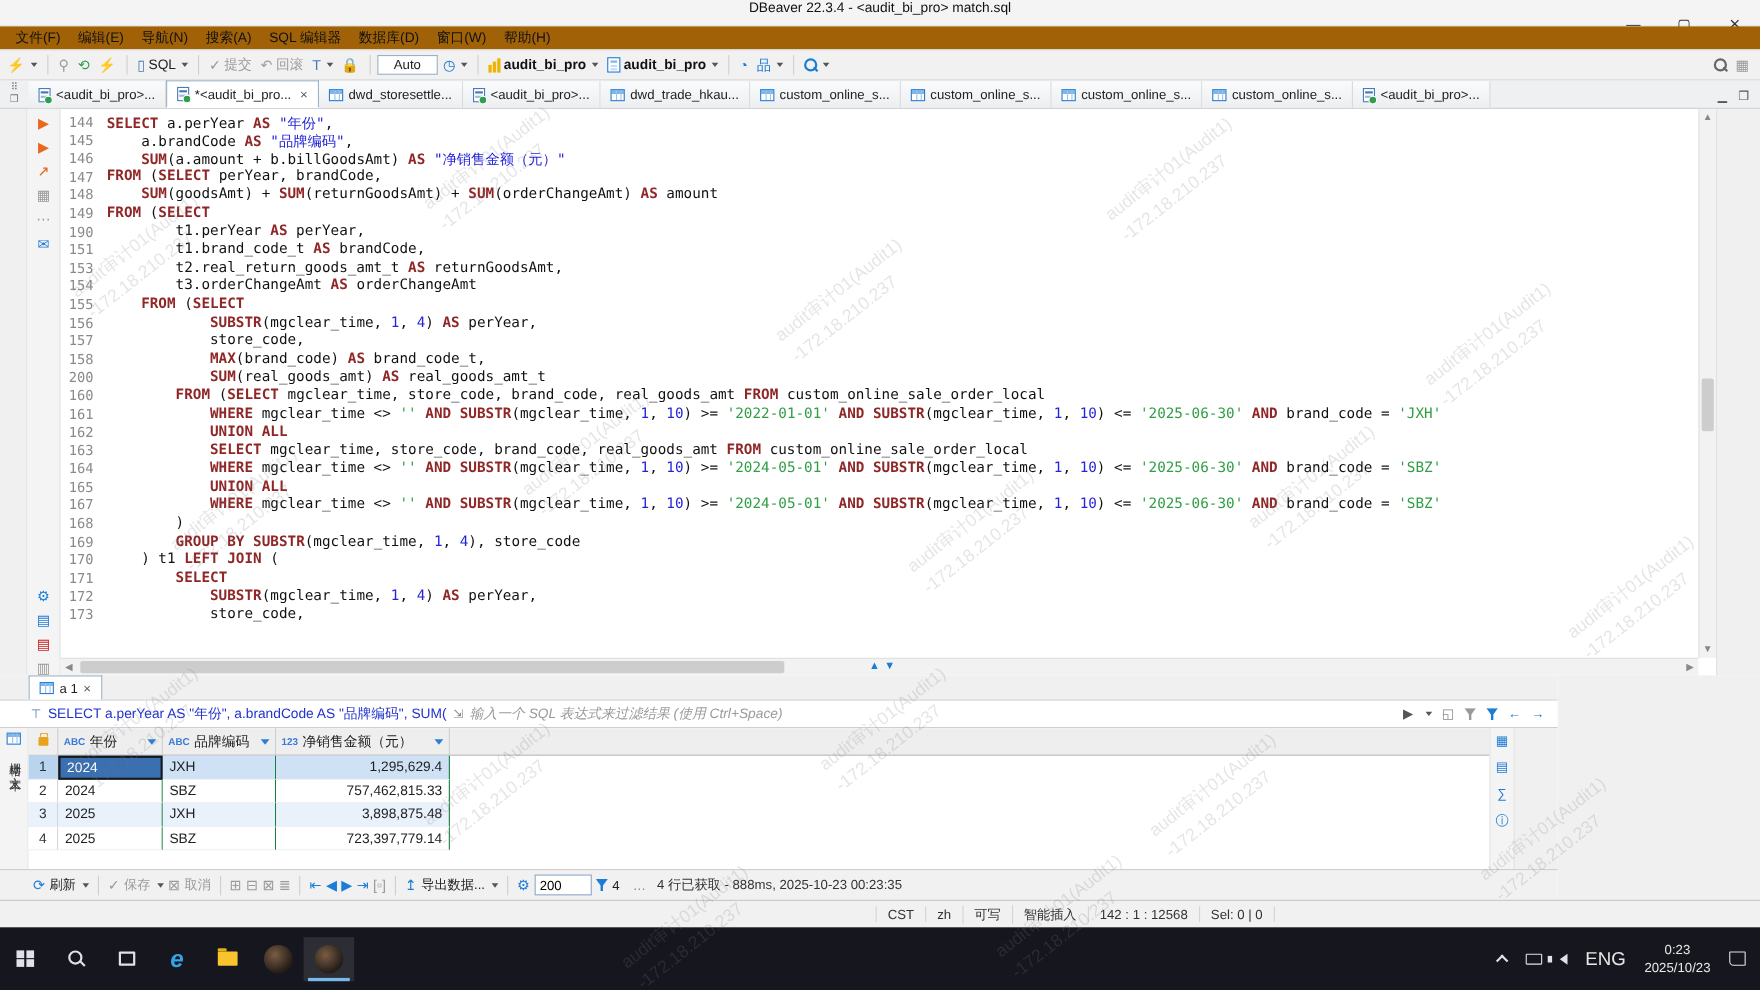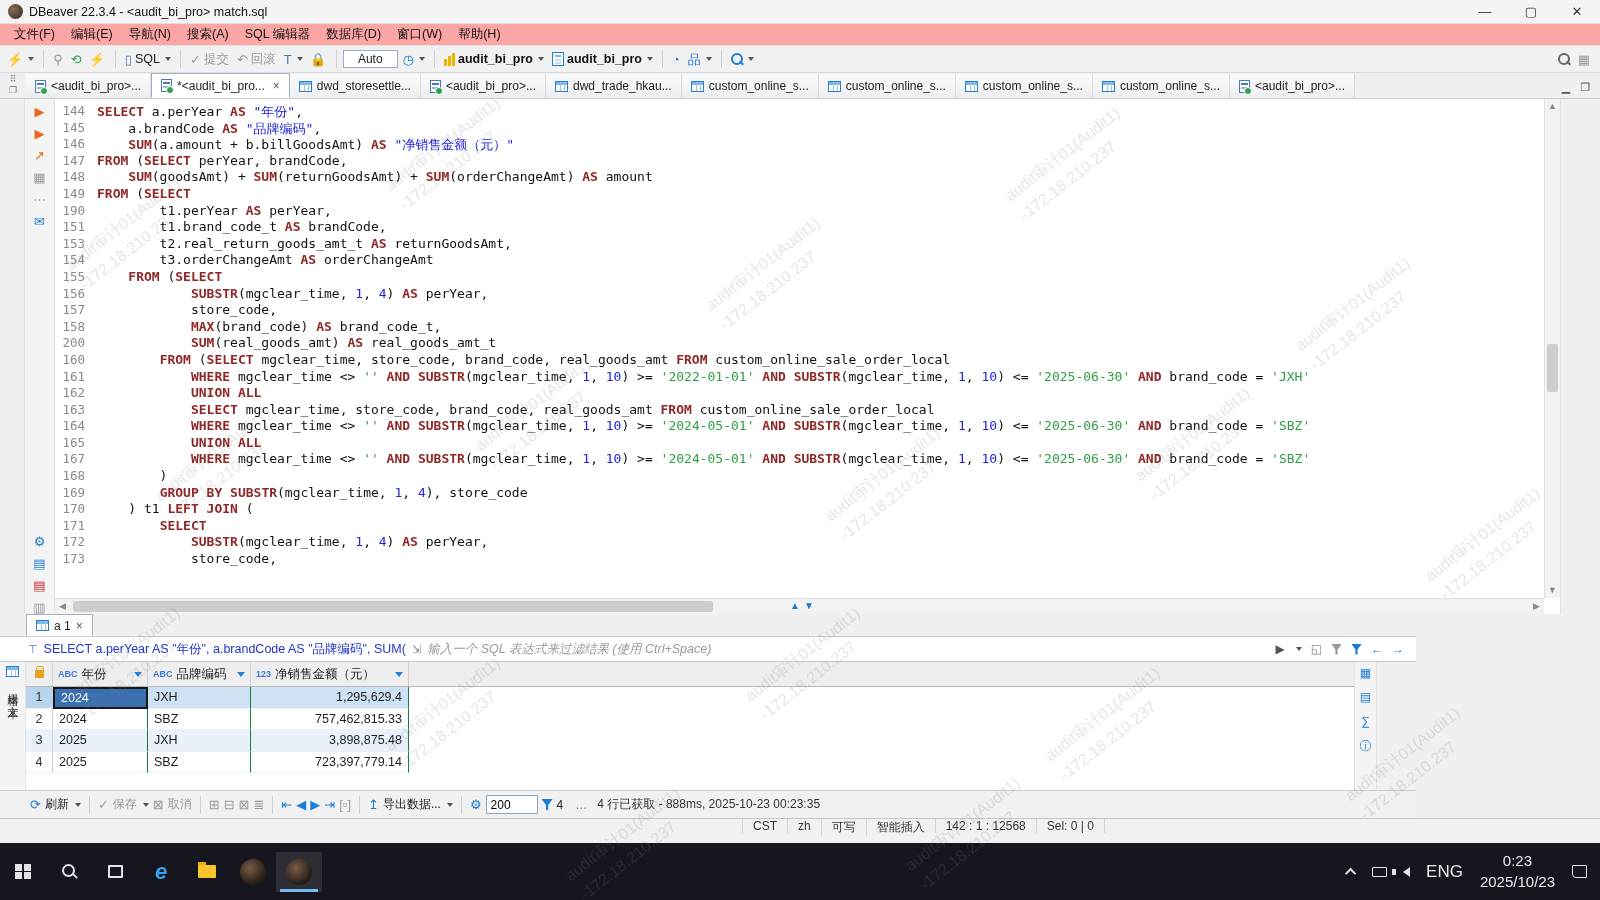--- a/index.html
+++ b/index.html
@@ -1,28 +1,28 @@
 <!DOCTYPE html>
 <html><head>
 <meta charset="utf-8">
 <style>
   * { margin:0; padding:0; box-sizing:border-box; }
   html,body { width:1600px; height:900px; overflow:hidden; }
   body { font-family:"Liberation Sans", sans-serif; font-size:12.5px; color:#1e1e1e; background:#f0f0f0; position:relative; }
   #app { position:absolute; inset:0; }
 
   
-  .titlebar { position:absolute; top:0; left:0; right:0; height:24px; background:#f4f4f4; display:flex; align-items:center; border-bottom:1px solid #e2e2e2; }
+  .titlebar { position:absolute; top:0; left:0; right:0; height:24px; background:#f4f4f4; display:flex; align-items:center; border-bottom:1px solid #e2e2e2;flex-direction:column; }
   .titlebar .appicon { width:15px; height:15px; border-radius:50%; background:radial-gradient(circle at 35% 35%, #8a6e55, #2e2620); margin:0 6px 0 8px; }
   .titlebar .title { font-size:12.5px; color:#111; }
   .wincontrols { margin-left:auto; display:flex; height:100%; }
   .wincontrols .wc { width:46px; height:100%; display:flex; align-items:center; justify-content:center; font-size:13px; color:#333; }
 
   
-  .menubar { position:absolute; top:24px; left:0; right:0; height:21px; background:#fca5a5; display:flex; align-items:center; padding-left:6px; }
+  .menubar { position:absolute; top:24px; left:0; right:0; height:21px; background:#a16207; display:flex; align-items:center; padding-left:6px; }
   .menubar .mi { padding:2px 8px; color:#111; }
 
   
   .toolbar { position:absolute; top:45px; left:0; right:0; height:28px; background:#f1f1f1; border-top:1px solid #e0e0e0; border-bottom:1px solid #dadada; display:flex; align-items:center; padding-left:4px; gap:2px; }
   .tsep { width:1px; height:18px; background:#cfcfcf; margin:0 4px; }
   .tbtn { display:flex; align-items:center; gap:3px; padding:2px 3px; border-radius:2px; color:#222; white-space:nowrap; }
   .tbtn.dis { color:#9a9a9a; }
   .caret { width:0; height:0; border-left:3.5px solid transparent; border-right:3.5px solid transparent; border-top:4px solid #555; display:inline-block; margin-left:2px; }
   .gly { font-size:13px; line-height:1; }
   .g-orange { color:#e8671d; } .g-gray { color:#9a9a9a; } .g-green { color:#2e9e4f; } .g-red { color:#cc2222; } .g-blue { color:#1c7cd6; } .g-steel { color:#4a7ab5; }
@@ -118,21 +118,21 @@
   .res-toolbar { position:absolute; bottom:0; left:0; right:0; height:28px; background:#f1f1f1; border-top:1px solid #cfcfcf; display:flex; align-items:center; padding-left:30px; gap:4px; font-size:12px; color:#222; }
   .res-toolbar .lbl { white-space:nowrap; }
   .res-toolbar .dis { color:#9a9a9a; }
   .fetchbox { width:52px; height:19px; border:1px solid #8aa6c4; background:#fff; font-size:12px; padding:0 4px; font-family:"Liberation Sans",sans-serif; }
   .funnel { width:11px; height:11px; background:#1c7cd6; clip-path:polygon(0 0,100% 0,60% 55%,60% 100%,40% 100%,40% 55%); display:inline-block; }
   .funnel.gray { background:#999; }
   .statustext { margin-left:6px; color:#333; white-space:nowrap; }
 
   
   .statusbar { position:absolute; top:818px; left:0; right:0; height:25px; background:#f1f1f1; border-top:1px solid #c6c6c6; font-size:12px; color:#333; }
-  .sb-group { position:absolute; left:742px; top:0; bottom:0; display:flex; align-items:flex-start; }
+  .sb-group { position:absolute; left:796px; top:0; bottom:0; display:flex; align-items:center; }
   .sb-item { display:flex; align-items:center; justify-content:center; padding:0 10px; border-left:1px solid #d4d4d4; white-space:nowrap; }
   .sb-item:last-child { border-right:1px solid #d4d4d4; }
 
   
   .taskbar { position:absolute; top:843px; left:0; right:0; height:57px; background:#16161f; display:flex; align-items:center; color:#e8e8e8; }
   .tb-btn { width:46px; height:40px; display:flex; align-items:center; justify-content:center; position:relative; }
   .winlogo { display:grid; grid-template-columns:7px 7px; grid-template-rows:7px 7px; gap:1.5px; }
   .winlogo i { background:#dfe3e8; display:block; }
   .tmag { position:relative; width:15px; height:15px; }
   .tmag:before { content:""; position:absolute; width:9px; height:9px; border:2px solid #dfe3e8; border-radius:50%; }
@@ -143,21 +143,21 @@
   .folder:before { content:""; position:absolute; top:-3px; left:0; width:8px; height:3px; background:#e8ae14; border-radius:1px 1px 0 0; }
   .beaver { width:26px; height:26px; border-radius:50%; background:radial-gradient(circle at 38% 35%, #7a5c44, #241d18 70%); }
   .tb-btn.active { background:rgba(255,255,255,.10); }
   .tb-btn.active:after { content:""; position:absolute; bottom:0; left:4px; right:4px; height:2.5px; background:#76b9ed; }
   .tray { margin-left:auto; display:flex; align-items:center; gap:2px; padding-right:6px; }
   .tray .titem { padding:4px 7px; font-size:17px; display:flex; align-items:center; justify-content:center; }
   .chev { width:8px; height:8px; border-left:2px solid #dfe3e8; border-top:2px solid #dfe3e8; transform:rotate(45deg) translateY(2px); }
   .kbico { width:15px; height:10px; border:1.5px solid #dfe3e8; border-radius:1px; }
   .spk { width:0; height:0; border-top:5px solid transparent; border-bottom:5px solid transparent; border-right:7px solid #dfe3e8; position:relative; }
   .spk:before { content:""; position:absolute; left:-11px; top:-3px; width:4px; height:6px; background:#dfe3e8; }
-  .clock { text-align:center; font-size:15px; line-height:1.35; padding:0 8px; }
+  .clock { text-align:center; font-size:12px; line-height:1.35; padding:0 8px; }
   .notif { width:15px; height:13px; border:1.5px solid #dfe3e8; border-radius:1px 1px 1px 4px; }
 </style>
 </head>
 <body>
 
 <div id="app">
 
   <div class="titlebar">
     <span class="appicon"></span>
     <span class="title">DBeaver 22.3.4 - &lt;audit_bi_pro&gt; match.sql</span>

